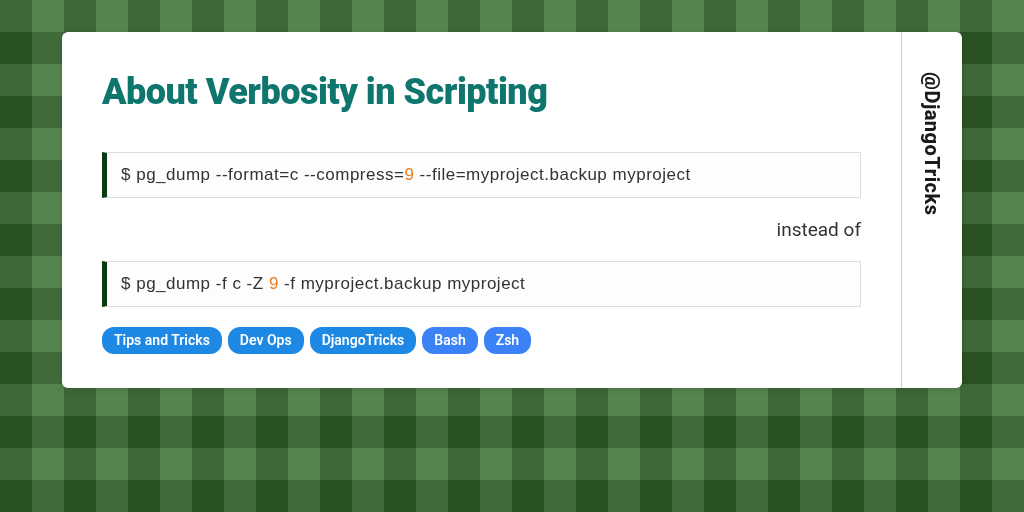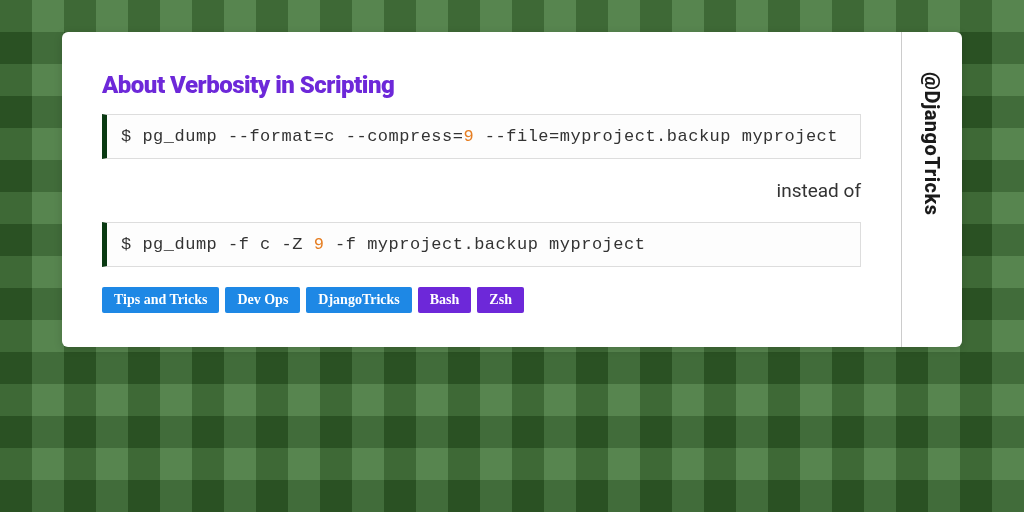--- a/index.html
+++ b/index.html
@@ -35,41 +35,41 @@
       overflow: hidden;
     }
     
     .main {
       flex: 1;
       padding: 40px 40px 34px 40px;
       border-right: 1px solid #cccccc;
     }
     
     .title {
-      font-size: 24px;
+      font-size: 36px;
       font-weight: 900;
-      color: #6d28d9;
+      color: #0f766e;
       line-height: 1.15;
-      margin-bottom: 14px;
+      margin-bottom: 39px;
       letter-spacing: -0.5px;
     }
     
     .intro {
       font-size: 19px;
       color: #333333;
       line-height: 1.5;
       margin-bottom: 20px;
     }
     
     .code-block {
       border: 1px solid #dddddd;
       border-left: 5px solid #0a3a12;
       background: #fdfdfd;
       padding: 12px 14px;
-      font-family: Liberation Mono, monospace;
+      font-family: Liberation Sans, sans-serif;
       font-size: 17px;
       color: #333333;
       margin-bottom: 20px;
       white-space: pre;
       overflow: hidden;
       letter-spacing: 0.5px;
     }
     
     .code-number {
       color: #e67e22;
@@ -88,27 +88,26 @@
       gap: 6px;
     }
     
     .tag {
       display: inline-block;
       background: #1e88e5;
       color: #ffffff;
       font-size: 14px;
       font-weight: 600;
       padding: 4px 12px;
-      border-radius: 2px;
+      border-radius: 12px;
       line-height: 1.3;
-      font-family: Liberation Serif, serif;
     }
     
     .tag.secondary {
-      background: #6d28d9;
+      background: #3b82f6;
     }
     
     .sidebar {
       width: 60px;
       display: flex;
       align-items: flex-start;
       justify-content: center;
       padding-top: 40px;
     }
     

